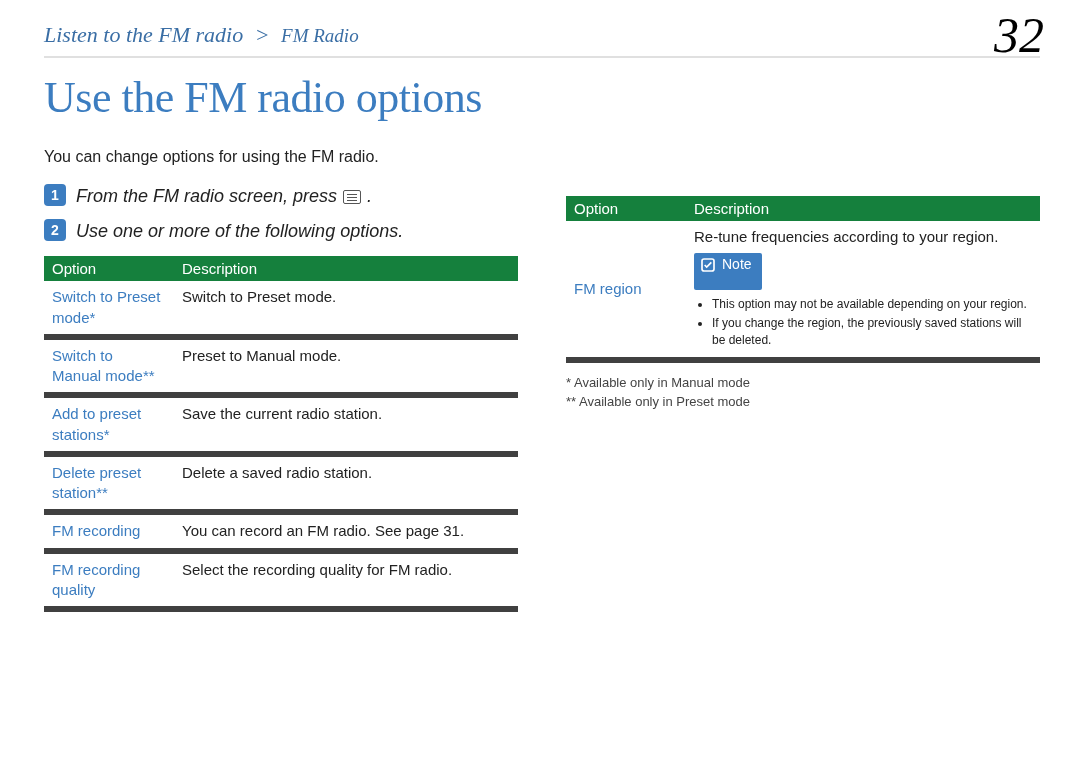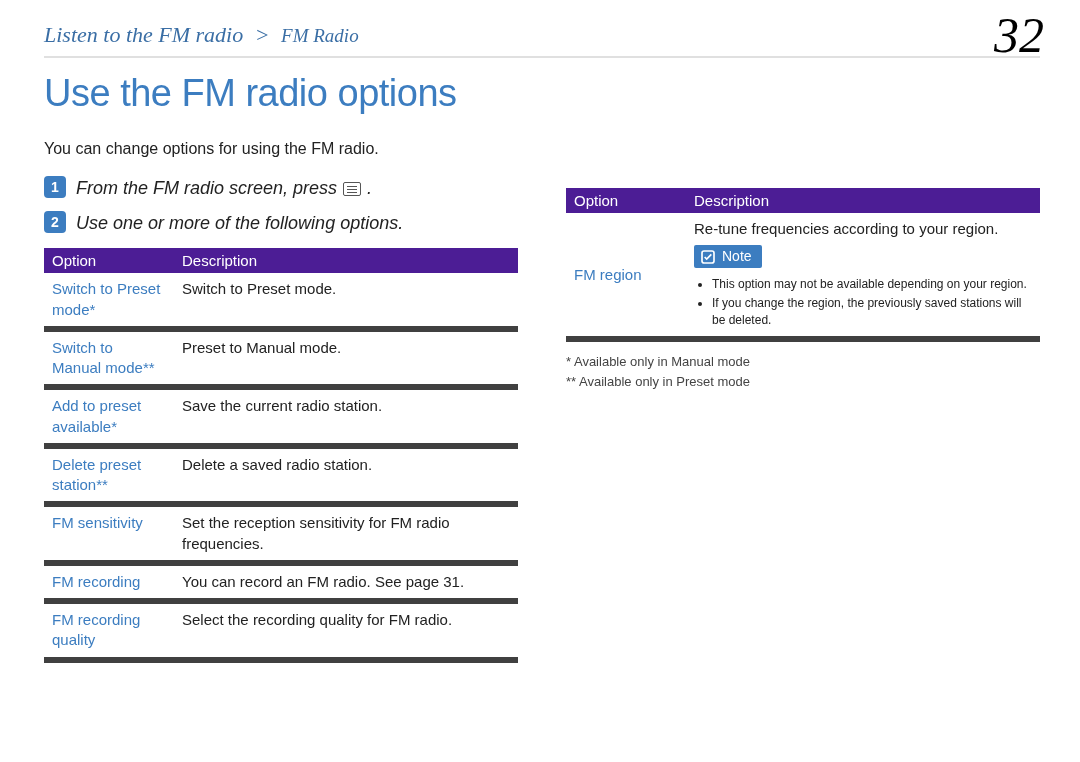--- a/index.html
+++ b/index.html
@@ -3,36 +3,36 @@
 <meta charset="utf-8">
 <style>
   * { box-sizing: border-box; margin: 0; padding: 0; }
   html, body { width: 1080px; height: 762px; background: #fff; font-family: Arial, Helvetica, sans-serif; color: #222; }
   .page { position: relative; width: 1080px; height: 762px; padding: 22px 40px 30px 44px; }
   .breadcrumb { color: #3a6ea5; font-size: 22px; font-family: Georgia, 'Times New Roman', serif; font-style: italic; font-weight: 400; display: inline-block; }
   .breadcrumb .sep { margin: 0 6px; }
   .breadcrumb .tail { font-size: 19px; }
   .pagenum { position: absolute; top: 6px; right: 36px; font-family: Georgia, 'Times New Roman', serif; font-style: italic; font-size: 50px; color: #000000; font-weight: 400; }
   .divider { border: none; border-top: 2px solid #e0e0e0; margin: 8px 0 14px 0; }
-  .title { color: #3c7dc0; font-size: 38px; font-weight: 400; letter-spacing: -0.5px; margin-bottom: 18px; font-family: Liberation Sans, sans-serif; }
+  .title { color: #3c7dc0; font-size: 44px; font-weight: 400; letter-spacing: -0.5px; margin-bottom: 18px; font-family: Liberation Serif, serif; }
   .intro { font-size: 16px; color: #222; margin-bottom: 18px; margin-top: 25px; }
   .cols { display: flex; gap: 48px; }
   .col { flex: 1; min-width: 0; }
   .step { display: flex; align-items: flex-start; margin-bottom: 10px; }
   .step-num { width: 22px; height: 22px; background: #3c7dc0; color: #fff; border-radius: 4px; font-size: 14px; font-weight: bold; display: flex; align-items: center; justify-content: center; margin-right: 10px; flex-shrink: 0; }
   .step-text { font-size: 18px; color: #222; line-height: 1.4; display: flex; align-items: center; flex-wrap: wrap; gap: 4px; font-style: italic; }
   .menu-icon { display: inline-flex; width: 18px; height: 14px; border: 1px solid #555; border-radius: 2px; position: relative; vertical-align: middle; margin: 0 2px; }
   .menu-icon::before { content: ""; position: absolute; left: 3px; right: 3px; top: 3px; height: 1.5px; background: #555; box-shadow: 0 3px 0 #555, 0 6px 0 #555; }
   table.opts { width: 100%; border-collapse: collapse; font-size: 15px; margin-top: 12px; }
-  table.opts thead th { background: #4c1d95; color: #fff; text-align: left; font-weight: 400; padding: 4px 8px; }
+  table.opts thead th { background: #15803d; color: #fff; text-align: left; font-weight: 400; padding: 4px 8px; }
   table.opts thead th:first-child { width: 130px; }
   table.opts td { padding: 6px 8px; vertical-align: top; border-bottom: 6px solid #404040; line-height: 1.35; }
   .opt-label { color: #3c7dc0; }
   .note-box { margin-top: 6px; }
-  .note-head { display: inline-flex; align-items: center; background: #3c7dc0; color: #fff; font-size: 14px; padding: 2px 10px 2px 6px; border-radius: 2px; gap: 6px; }
+  .note-head { display: inline-flex; align-items: center; background: #3c7dc0; color: #fff; font-size: 14px; padding: 2px 10px 16px 6px; border-radius: 2px; gap: 6px; }
   .note-head svg { width: 16px; height: 16px; }
   .note-list { margin: 6px 0 0 4px; padding-left: 14px; font-size: 12px; line-height: 1.4; }
   .note-list li { margin-bottom: 2px; }
   td .desc-main { display: block; margin-bottom: 6px; }
   .footnotes { font-size: 13px; color: #444; margin-top: 10px; line-height: 1.5; }
   .col-right table.opts thead th:first-child { width: 120px; }
   .col-right table.opts td { vertical-align: middle; }
   .col-right table.opts td:first-child { vertical-align: middle; }
 </style>
 </head>
@@ -81,30 +81,26 @@
         <tbody>
           <tr>
               <td class="opt-label">Switch to Preset mode*</td>
               <td>Switch to Preset mode.</td>
             </tr>
           <tr>
               <td class="opt-label">Switch to Manual mode**</td>
               <td>Preset to Manual mode.</td>
             </tr>
           <tr>
-              <td class="opt-label">Add to preset available*</td>
+              <td class="opt-label">Add to preset stations*</td>
               <td>Save the current radio station.</td>
             </tr>
           <tr>
               <td class="opt-label">Delete preset station**</td>
               <td>Delete a saved radio station.</td>
-            </tr>
-          <tr>
-              <td class="opt-label">FM sensitivity</td>
-              <td>Set the reception sensitivity for FM radio frequencies.</td>
             </tr>
           <tr>
               <td class="opt-label">FM recording</td>
               <td>You can record an FM radio. See page 31.</td>
             </tr>
           <tr>
               <td class="opt-label">FM recording quality</td>
               <td>Select the recording quality for FM radio.</td>
             </tr>
         </tbody>

